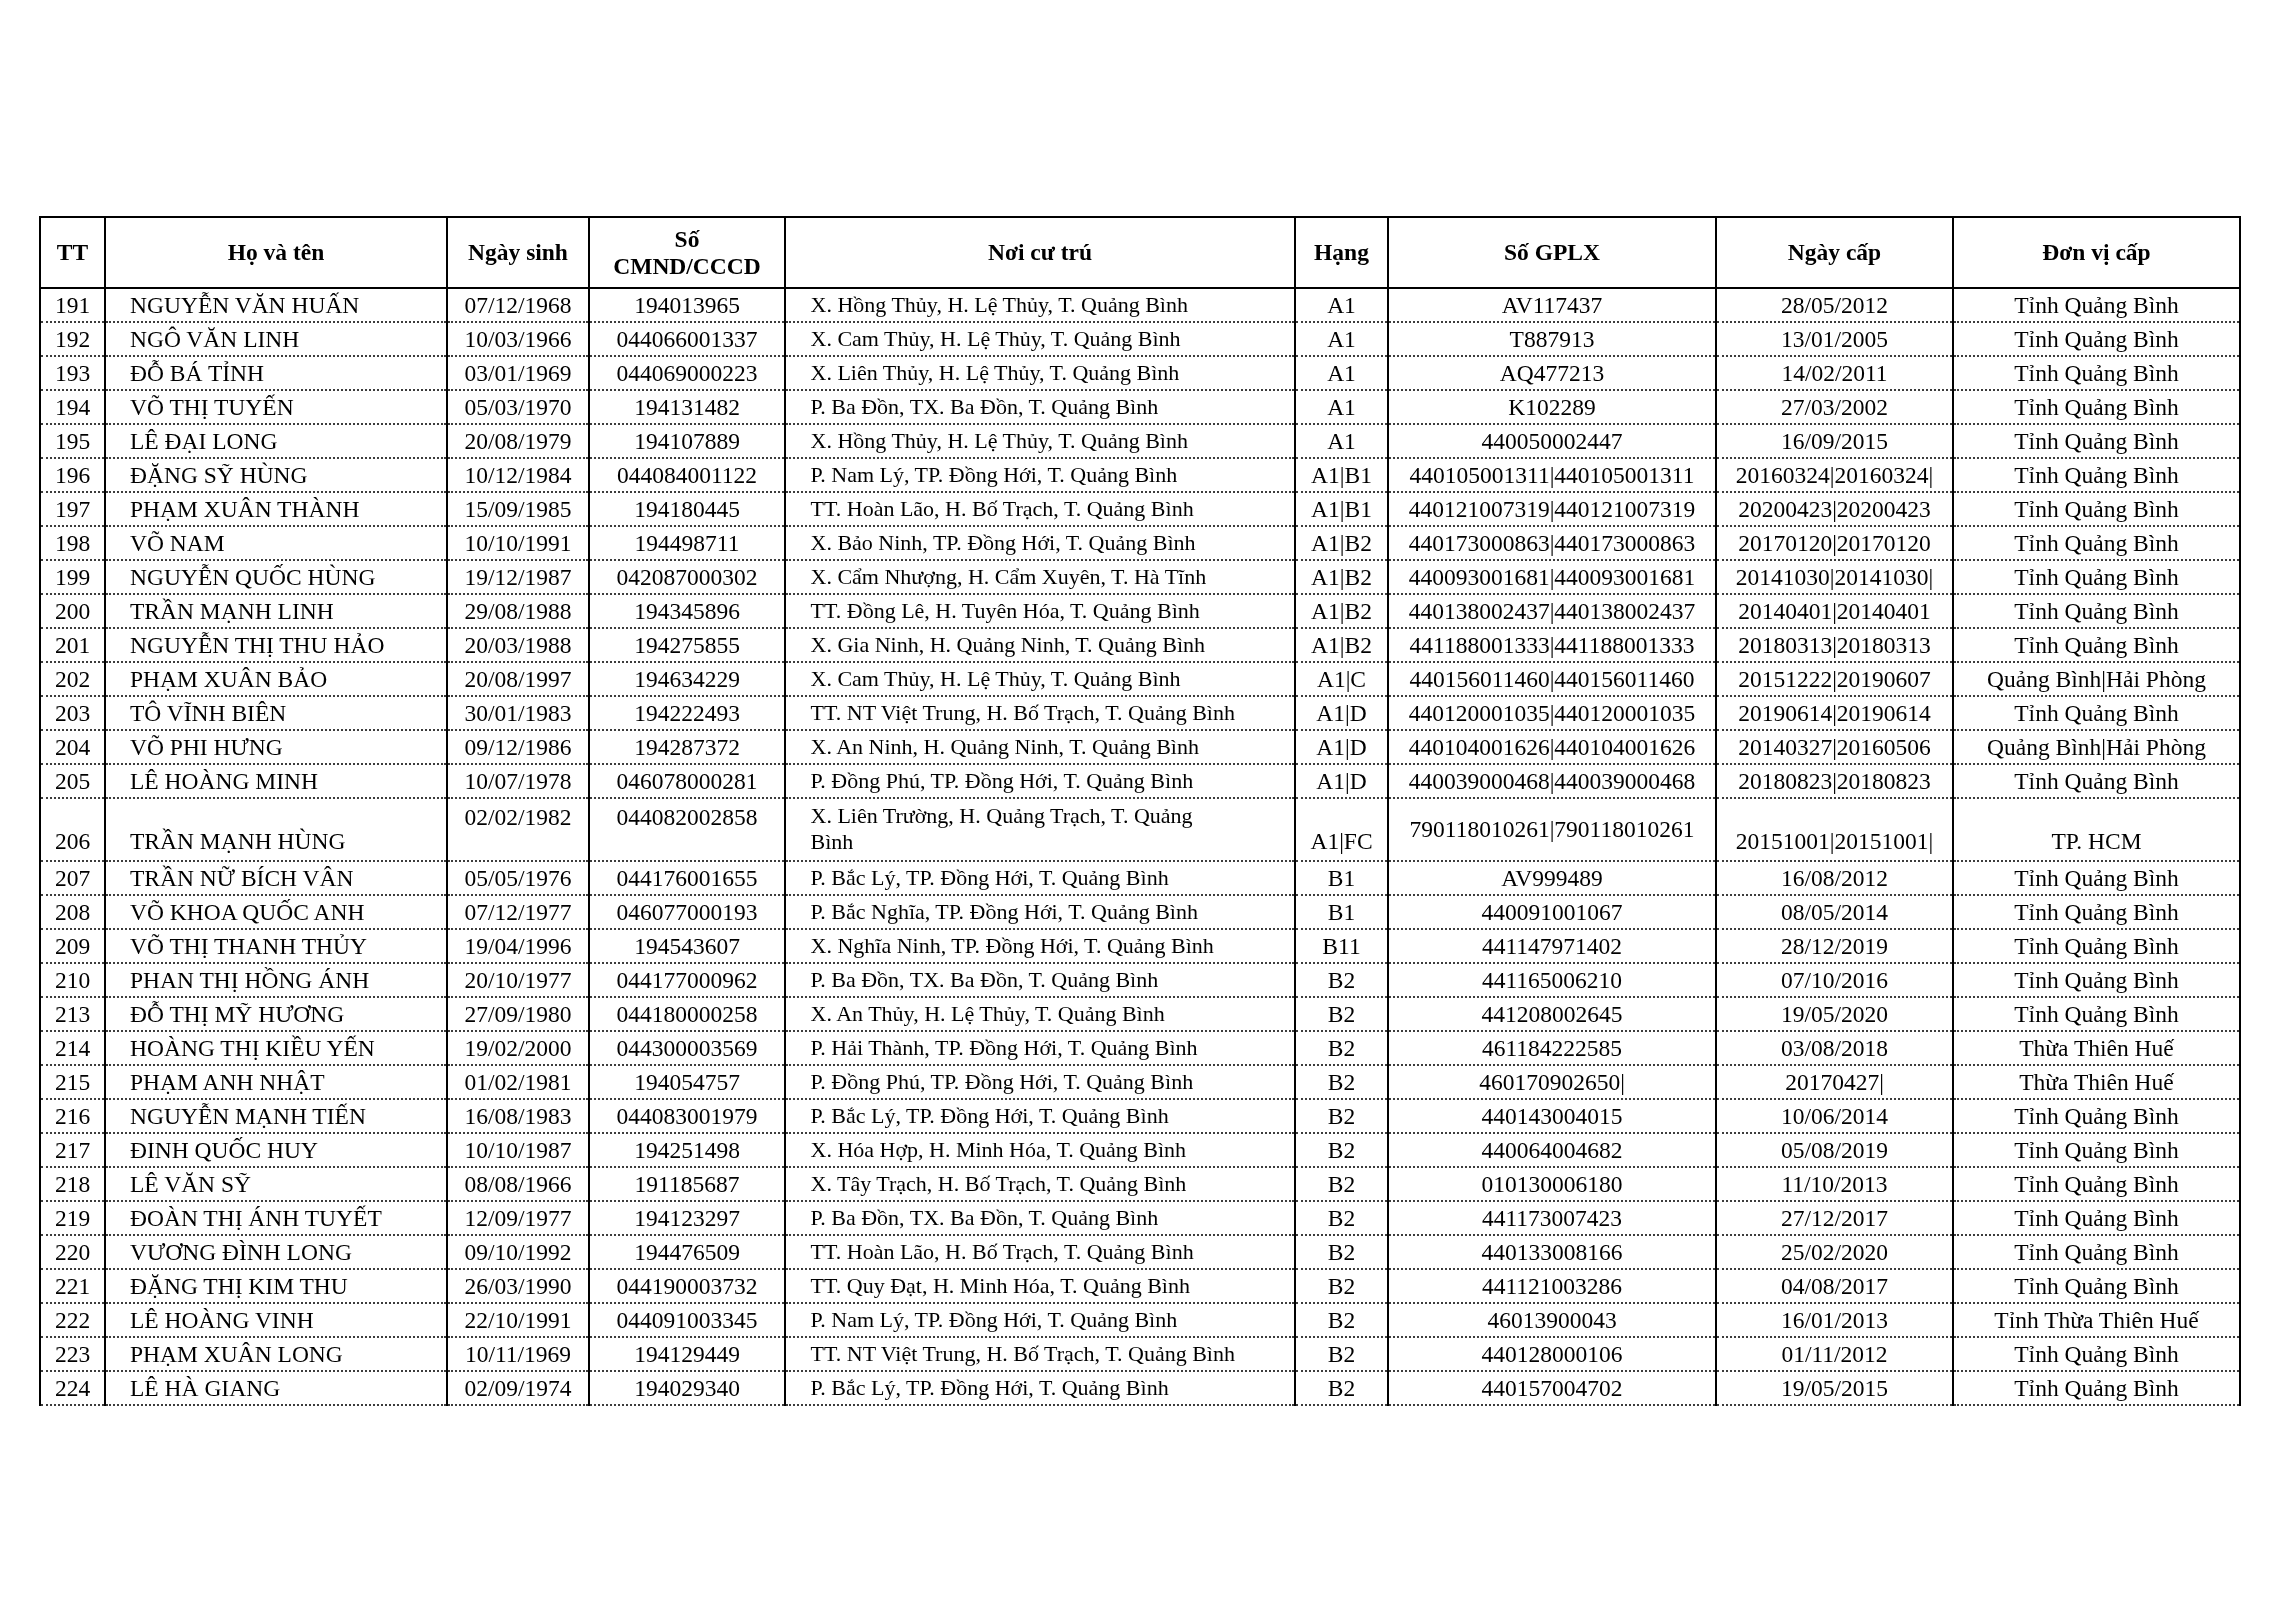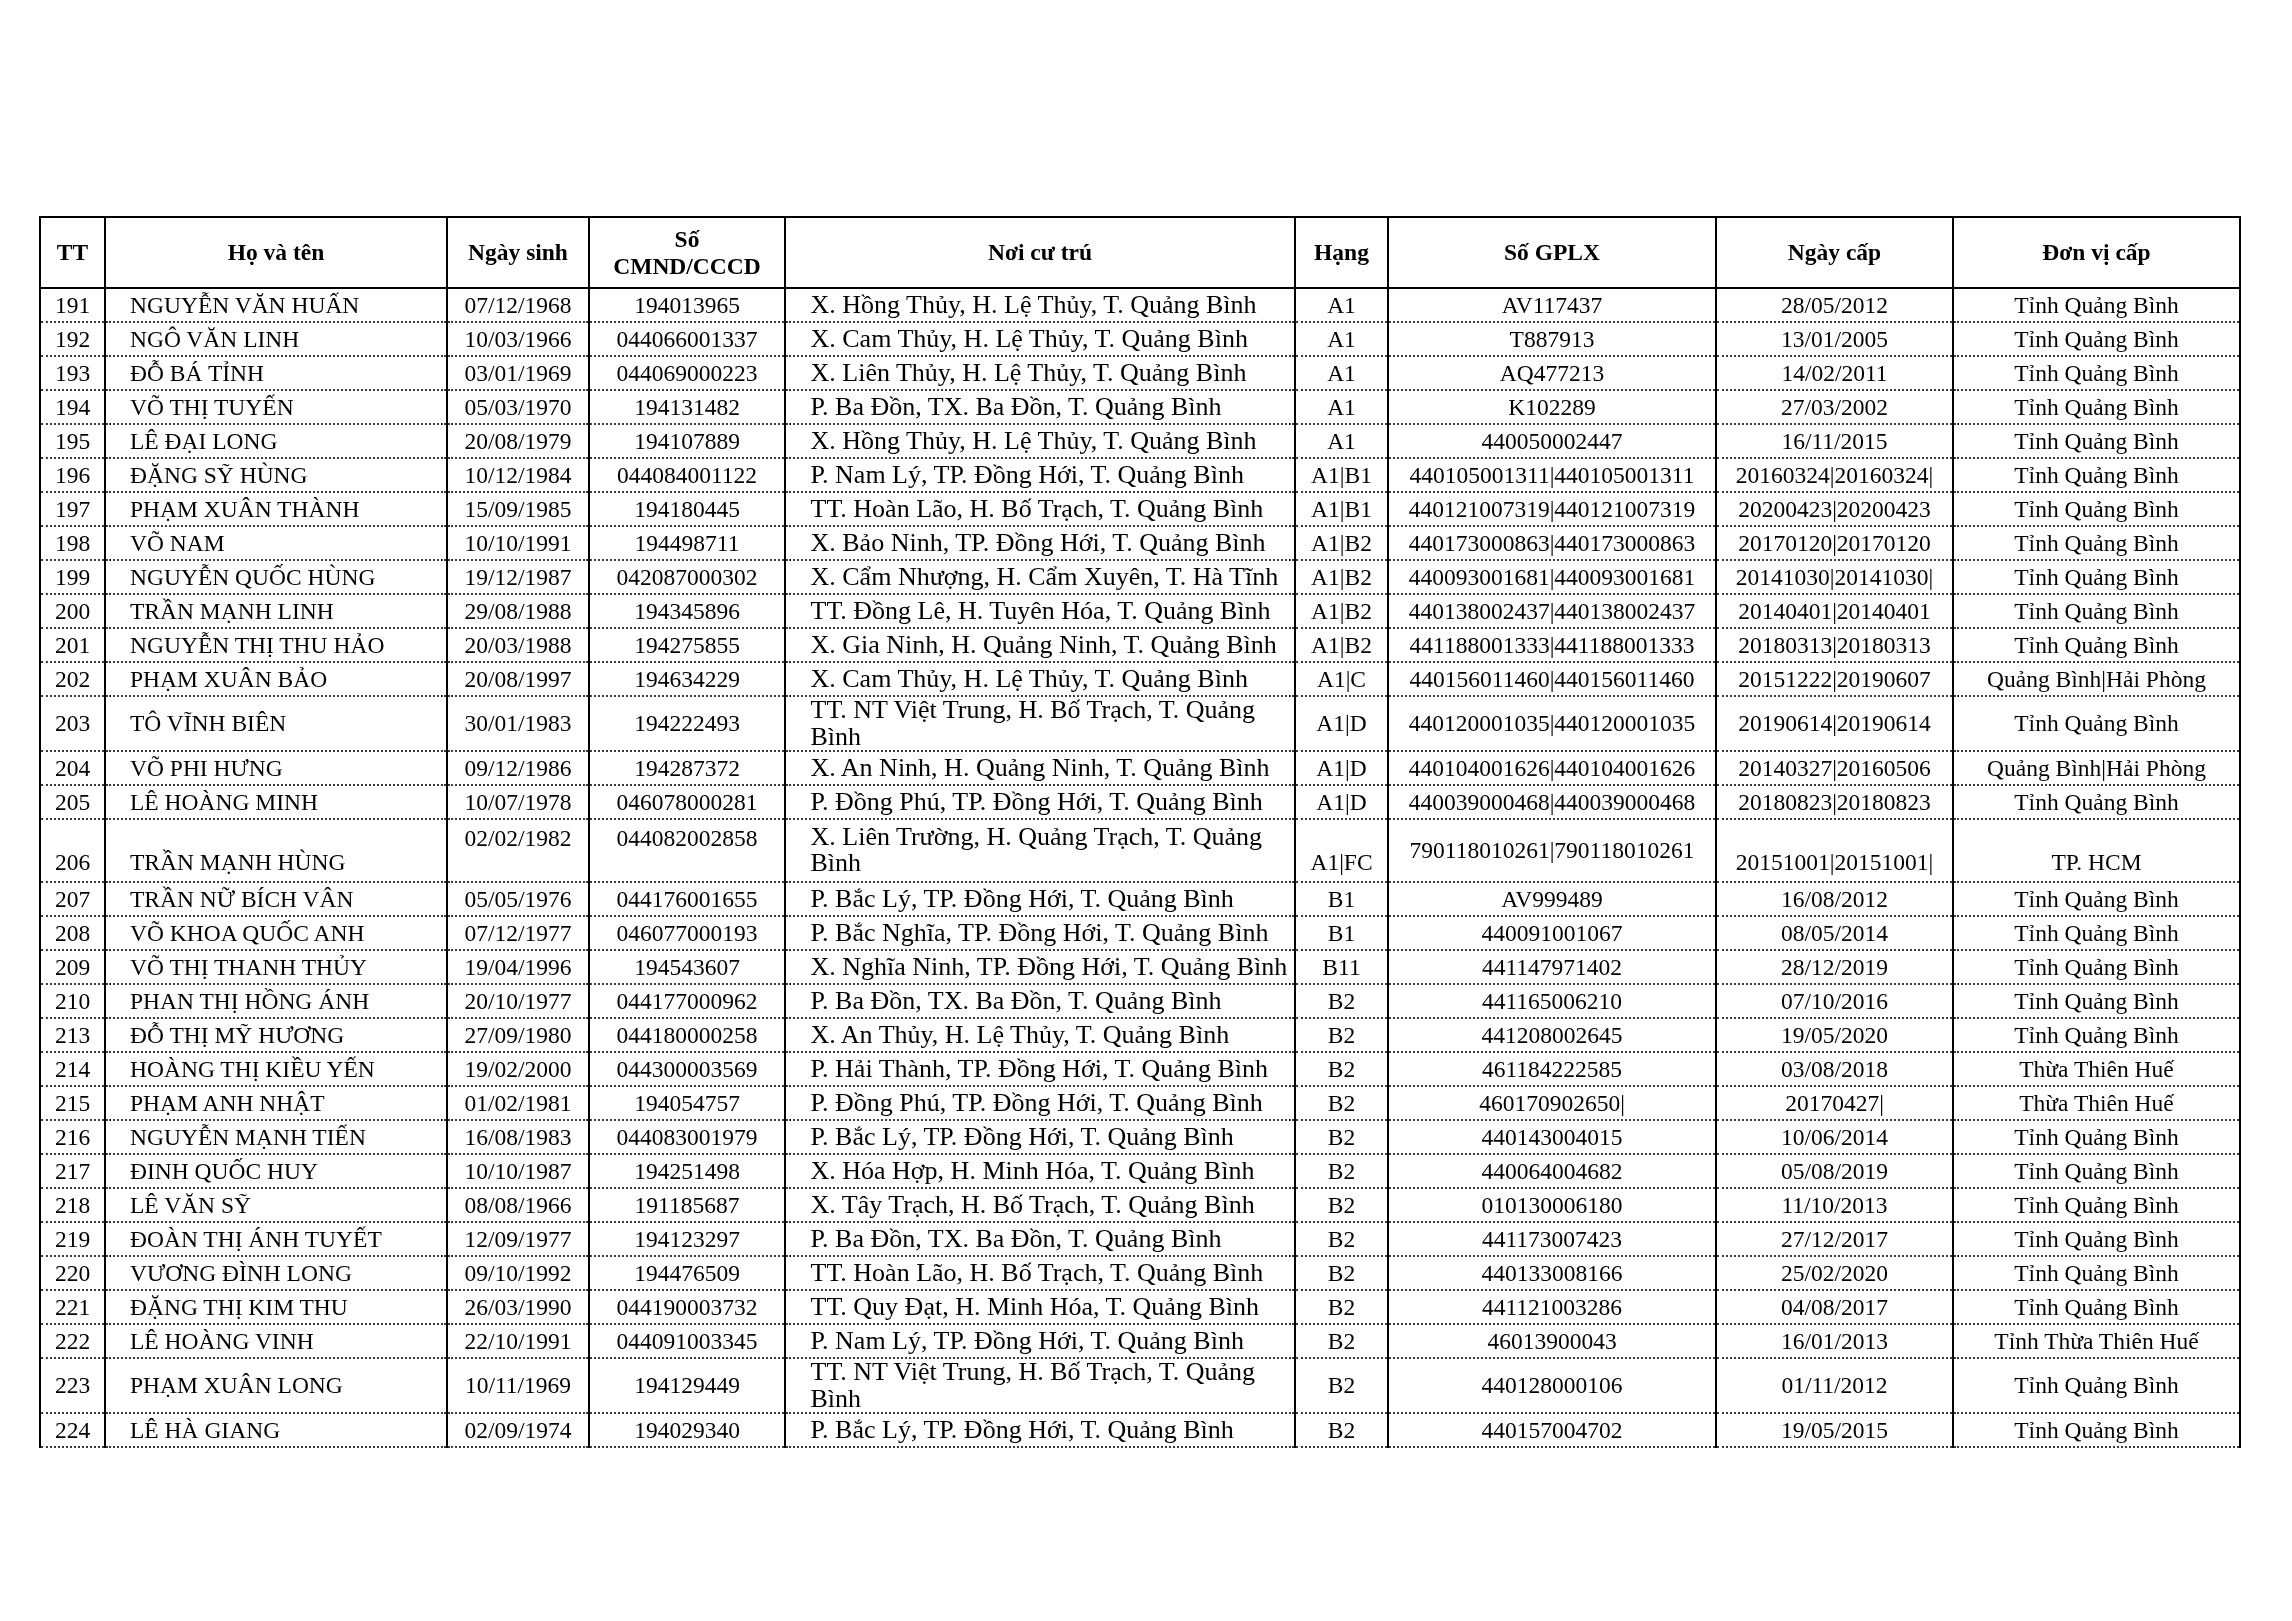--- a/index.html
+++ b/index.html
@@ -59,21 +59,21 @@
     white-space: nowrap;
   }
   td.cell-name {
     text-align: left;
     padding-left: 24px;
   }
   td.cell-address {
     text-align: left;
     padding-left: 24.5px;
     white-space: pre-line;
-    font-size: 26px;
+    font-size: 22px;
     line-height: 26.5px;
   }
   
   tr.tall { height: 63px; }
   tr.tall td.cell-tt,
   tr.tall td.cell-name,
   tr.tall td.cell-class,
   tr.tall td.cell-date,
   tr.tall td.cell-issuer { vertical-align: bottom; padding-bottom: 3.9px; }
   tr.tall td.cell-dob,
@@ -155,21 +155,21 @@
     <td class="cell-issuer">Tỉnh Quảng Bình</td>
   </tr>
       <tr>
     <td class="cell-tt">195</td>
     <td class="cell-name">LÊ ĐẠI LONG</td>
     <td class="cell-dob">20/08/1979</td>
     <td class="cell-id">194107889</td>
     <td class="cell-address">X. Hồng Thủy, H. Lệ Thủy, T. Quảng Bình</td>
     <td class="cell-class">A1</td>
     <td class="cell-gplx">440050002447</td>
-    <td class="cell-date">16/11/2015</td>
+    <td class="cell-date">16/09/2015</td>
     <td class="cell-issuer">Tỉnh Quảng Bình</td>
   </tr>
       <tr>
     <td class="cell-tt">196</td>
     <td class="cell-name">ĐẶNG SỸ HÙNG</td>
     <td class="cell-dob">10/12/1984</td>
     <td class="cell-id">044084001122</td>
     <td class="cell-address">P. Nam Lý, TP. Đồng Hới, T. Quảng Bình</td>
     <td class="cell-class">A1|B1</td>
     <td class="cell-gplx">440105001311|440105001311</td>

